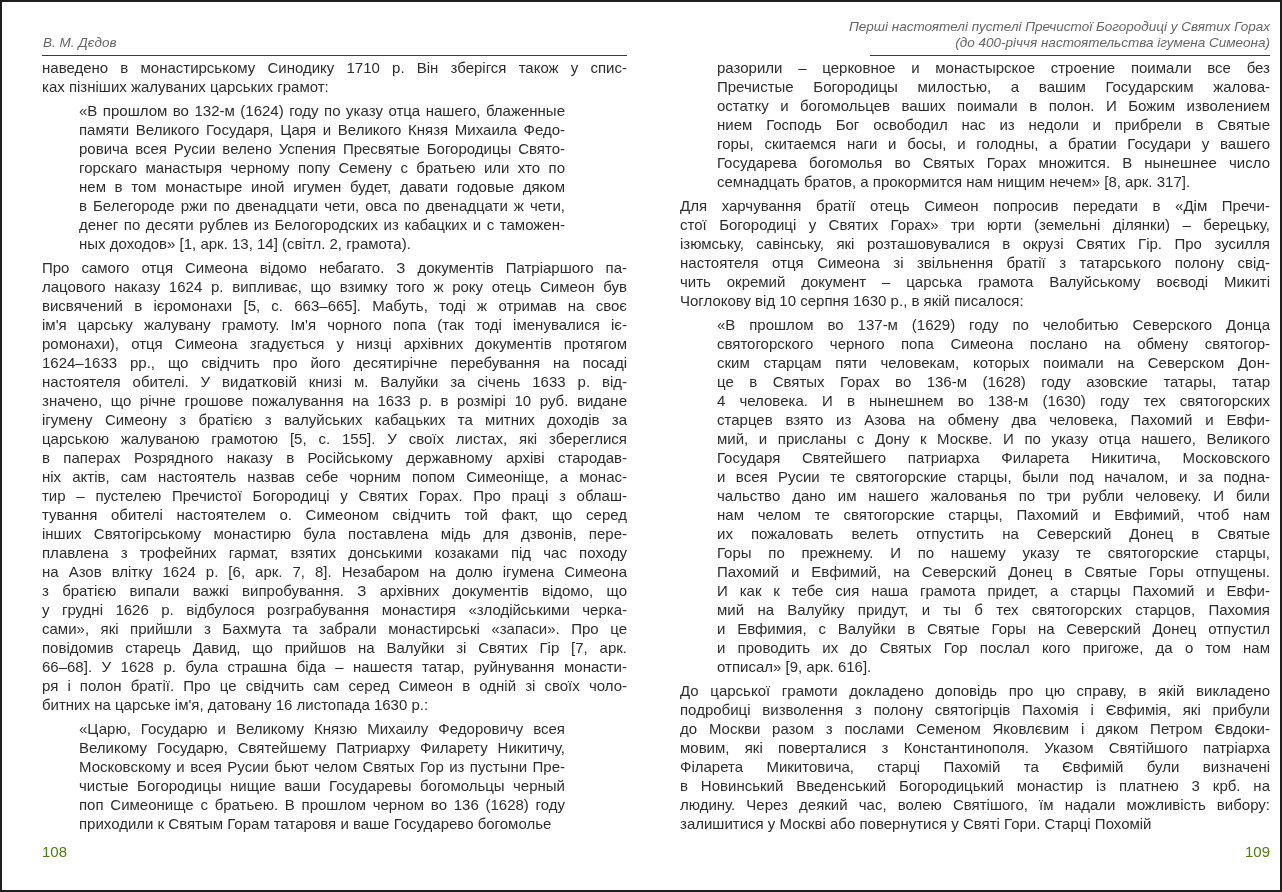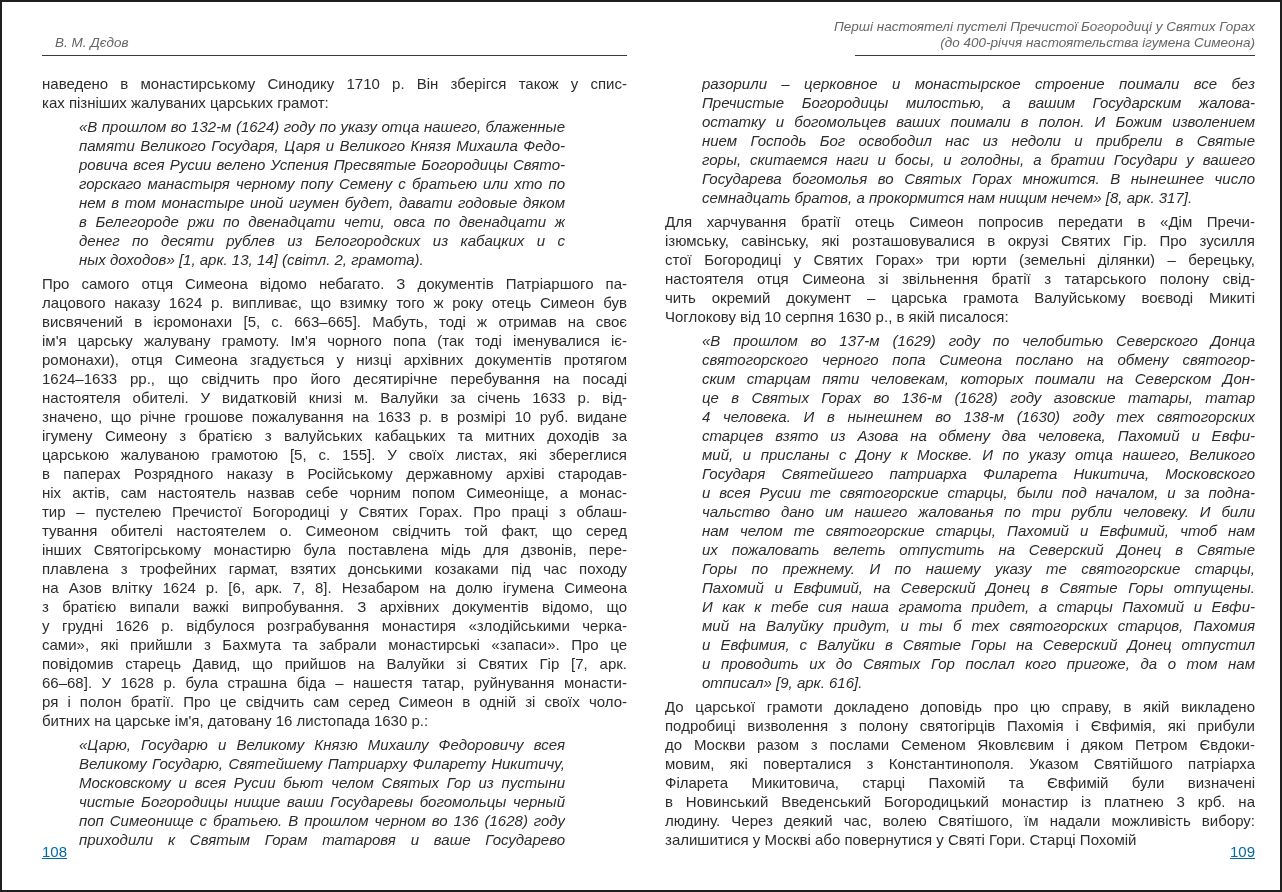--- a/index.html
+++ b/index.html
@@ -8,51 +8,51 @@
     position: relative;
     width: 1282px; height: 892px;
     background: #ffffff;
     border: 2px solid #1f1f1f;
     overflow: hidden;
     font-family: "Liberation Sans", "DejaVu Sans", sans-serif;
     color: #2d2d2d;
   }
   .page { position: absolute; top: 0; }
   .page-left  { left: 40px;  width: 585px; }
-  .page-right { left: 663px; width: 590px; }
+  .page-right { left: 678px; width: 590px; }
 
   .header-area { height: 54px; position: relative; }
   .running-head {
     position: absolute; bottom: 5px;
     font-style: italic; font-size: 13.5px; line-height: 16px; color: #666666;
   }
-  .page-left .running-head { left: 13px; }
+  .page-left .running-head { left: 1px; }
   .page-right .running-head { right: 0; text-align: right; }
   .head-rule {
     position: absolute; bottom: 0; height: 0;
     border-bottom: 1.6px solid #3a3a3a;
   }
   .page-left .head-rule { left: 0; right: 0; }
   .page-right .head-rule { right: 0; width: 400px; }
 
-  .content { margin-top: 18px; font-size: 15px; }
+  .content { margin-top: 2px; font-size: 15px; }
   .block { margin-top: 5px; }
   .block:first-child { margin-top: 0; }
   .ln {
     line-height: 19px; height: 19px;
     text-align: justify; text-align-last: justify;
     white-space: normal; overflow: hidden;
   }
   .ln.last { text-align-last: left; }
-  .quote { padding-left: 37px; font-style: italic; }
+  .quote { padding-left: 37px; }
   .page-left .quote { padding-right: 62px; }
 
   .pagenum {
     position: absolute; top: 841px;
-    font-size: 15px; color: #0369a1; text-decoration: underline;
+    font-size: 15px; color: #4d7c0f;
   }
   .pagenum-left { left: 0; }
   .pagenum-right { right: 0; text-align: left; }
 </style>
 </head>
 <body>
 
 <div class="frame">
 
   <div class="page page-left">
@@ -126,22 +126,22 @@
           <div class="ln">разорили – церковное и монастырское строение поимали все без</div>
           <div class="ln">Пречистые Богородицы милостью, а вашим Государским жалова-</div>
           <div class="ln">остатку и богомольцев ваших поимали в полон. И Божим изволением</div>
           <div class="ln">нием Господь Бог освободил нас из недоли и прибрели в Святые</div>
           <div class="ln">горы, скитаемся наги и босы, и голодны, а братии Государи у вашего</div>
           <div class="ln">Государева богомолья во Святых Горах множится. В нынешнее число</div>
           <div class="ln last">семнадцать братов, а прокормится нам нищим нечем» [8, арк. 317].</div>
         </div>
         <div class="block body">
           <div class="ln">Для харчування братії отець Симеон попросив передати в «Дім Пречи-</div>
+          <div class="ln">стої Богородиці у Святих Горах» три юрти (земельні ділянки) – берецьку,</div>
           <div class="ln">ізюмську, савінську, які розташовувалися в окрузі Святих Гір. Про зусилля</div>
-          <div class="ln">стої Богородиці у Святих Горах» три юрти (земельні ділянки) – берецьку,</div>
           <div class="ln">настоятеля отця Симеона зі звільнення братії з татарського полону свід-</div>
           <div class="ln">чить окремий документ – царська грамота Валуйському воєводі Микиті</div>
           <div class="ln last">Чоглокову від 10 серпня 1630 р., в якій писалося:</div>
         </div>
         <div class="block quote">
           <div class="ln">«В прошлом во 137-м (1629) году по челобитью Северского Донца</div>
           <div class="ln">святогорского черного попа Симеона послано на обмену святогор-</div>
           <div class="ln">ским старцам пяти человекам, которых поимали на Северском Дон-</div>
           <div class="ln">це в Святых Горах во 136-м (1628) году азовские татары, татар</div>
           <div class="ln">4 человека. И в нынешнем во 138-м (1630) году тех святогорских</div>

